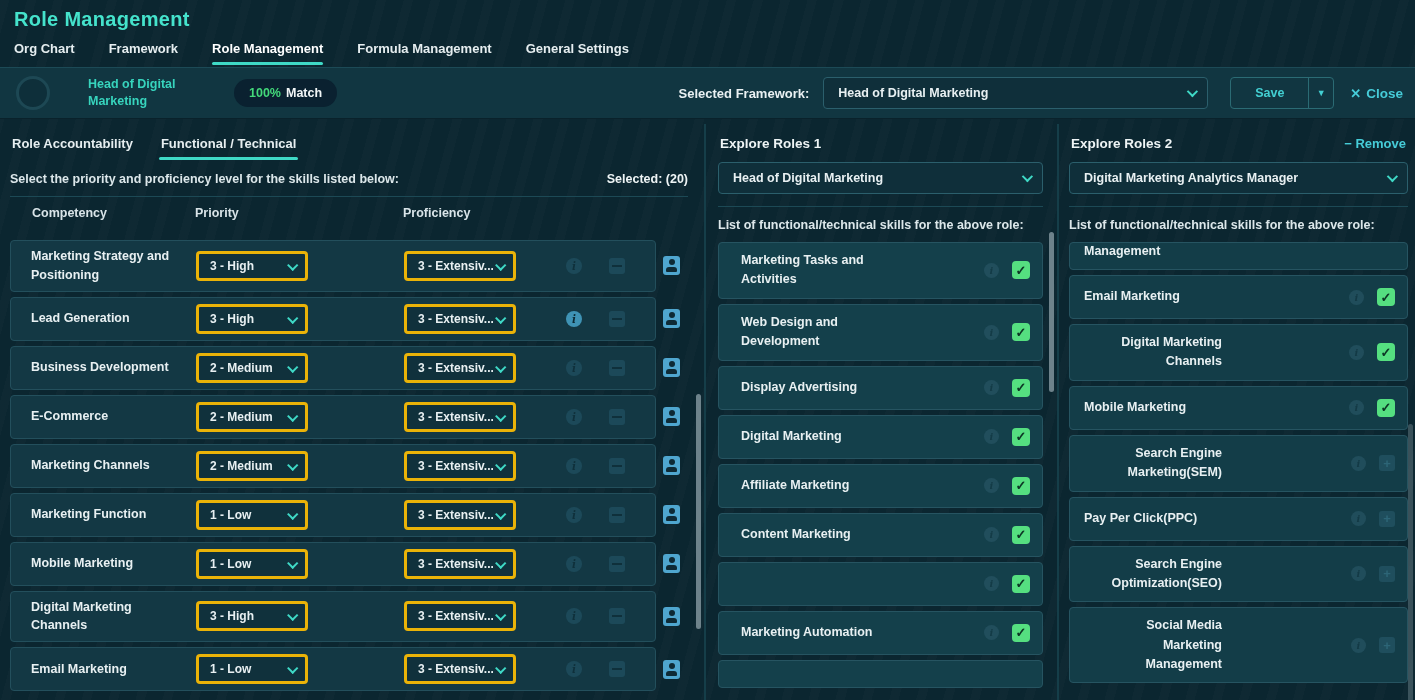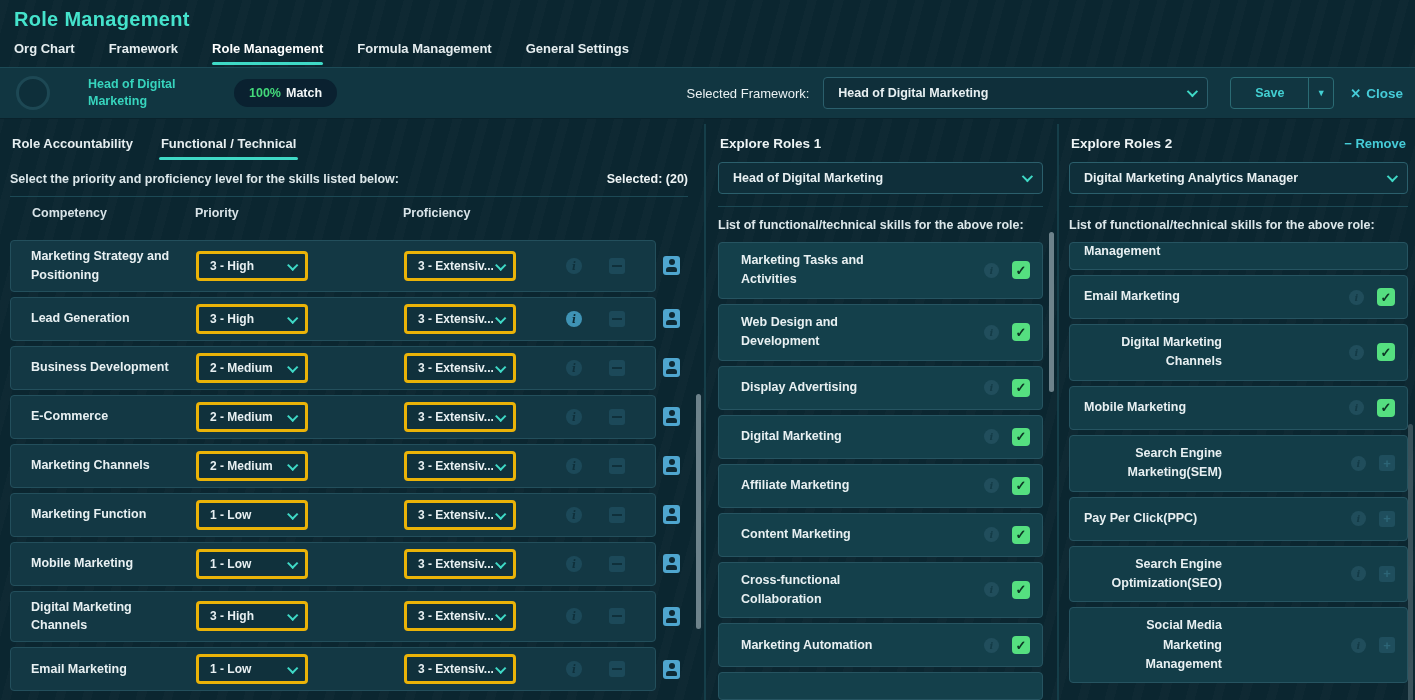--- a/index.html
+++ b/index.html
@@ -18,21 +18,21 @@
   
   .fw-bar {
     height:52px; margin-top:2px; background:#113641; border-top:1px solid #1c4a56; border-bottom:1px solid #0a222b;
     display:flex; align-items:center; padding:0 12px 0 16px;
   }
   .avatar { width:34px; height:34px; border-radius:50%; border:3px solid #1d4854; background:#0e2f3a; flex:0 0 auto; }
   .fw-role { margin-left:38px; width:120px; font-size:12.5px; font-weight:700; color:#37d4bd; line-height:1.35; }
   .match-badge { margin-left:26px; background:#0a2130; border-radius:15px; padding:7px 15px; display:flex; gap:5px; font-size:12.5px; font-weight:700; }
   .match-pct { color:#43d97a; } .match-word { color:#f2f6f7; }
   .fw-right { margin-left:auto; display:flex; align-items:center; }
-  .fw-label { font-size:13px; font-weight:400; color:#eaf1f3; margin-right:14px; white-space:nowrap; }
+  .fw-label { font-size:13px; font-weight:700; color:#eaf1f3; margin-right:14px; white-space:nowrap; }
   .fw-select { width:385px; height:32px; border:1px solid #2b5f6c; border-radius:4px; background:#0f2f3a;
     display:flex; align-items:center; padding:0 12px 0 14px; font-size:12.5px; font-weight:700; color:#e8f0f2; cursor:pointer; }
   .chev { margin-left:auto; width:8px; height:8px; border-right:2px solid #3fd9c6; border-bottom:2px solid #3fd9c6; transform:rotate(45deg) translateY(-2px); }
   .save-split { margin-left:22px; display:flex; height:32px; border:1px solid #2b6b74; border-radius:4px; overflow:hidden; cursor:pointer;text-align:right; }
   .save-main { width:78px; display:flex; align-items:center; justify-content:center; font-size:12.5px; font-weight:700; color:#43cfd2; border-right:1px solid #2b6b74; }
   .save-caret { width:24px; display:flex; align-items:center; justify-content:center; color:#43cfd2; font-size:9px; }
   .close-btn { margin-left:16px; display:flex; align-items:center; gap:5px; font-size:13.5px; font-weight:700; color:#46ccd8; cursor:pointer; }
   .close-x { font-size:13px; }
   
   .main { position:absolute; top:124px; left:0; right:0; bottom:0; display:flex; }
@@ -423,21 +423,20 @@
           <div class="skill-card checked">
             <div class="skill-label">Content Marketing</div>
             <div class="card-icons">
               <div class="card-info">i</div>
               <div class="check-box">✓</div>
 
             </div>
           </div>
 
           <div class="skill-card checked">
-            <div class="skill-label">Cross-functional Collaboration</div>
             <div class="card-icons">
               <div class="card-info">i</div>
               <div class="check-box">✓</div>
 
             </div>
           </div>
 
           <div class="skill-card checked">
             <div class="skill-label">Marketing Automation</div>
             <div class="card-icons">

